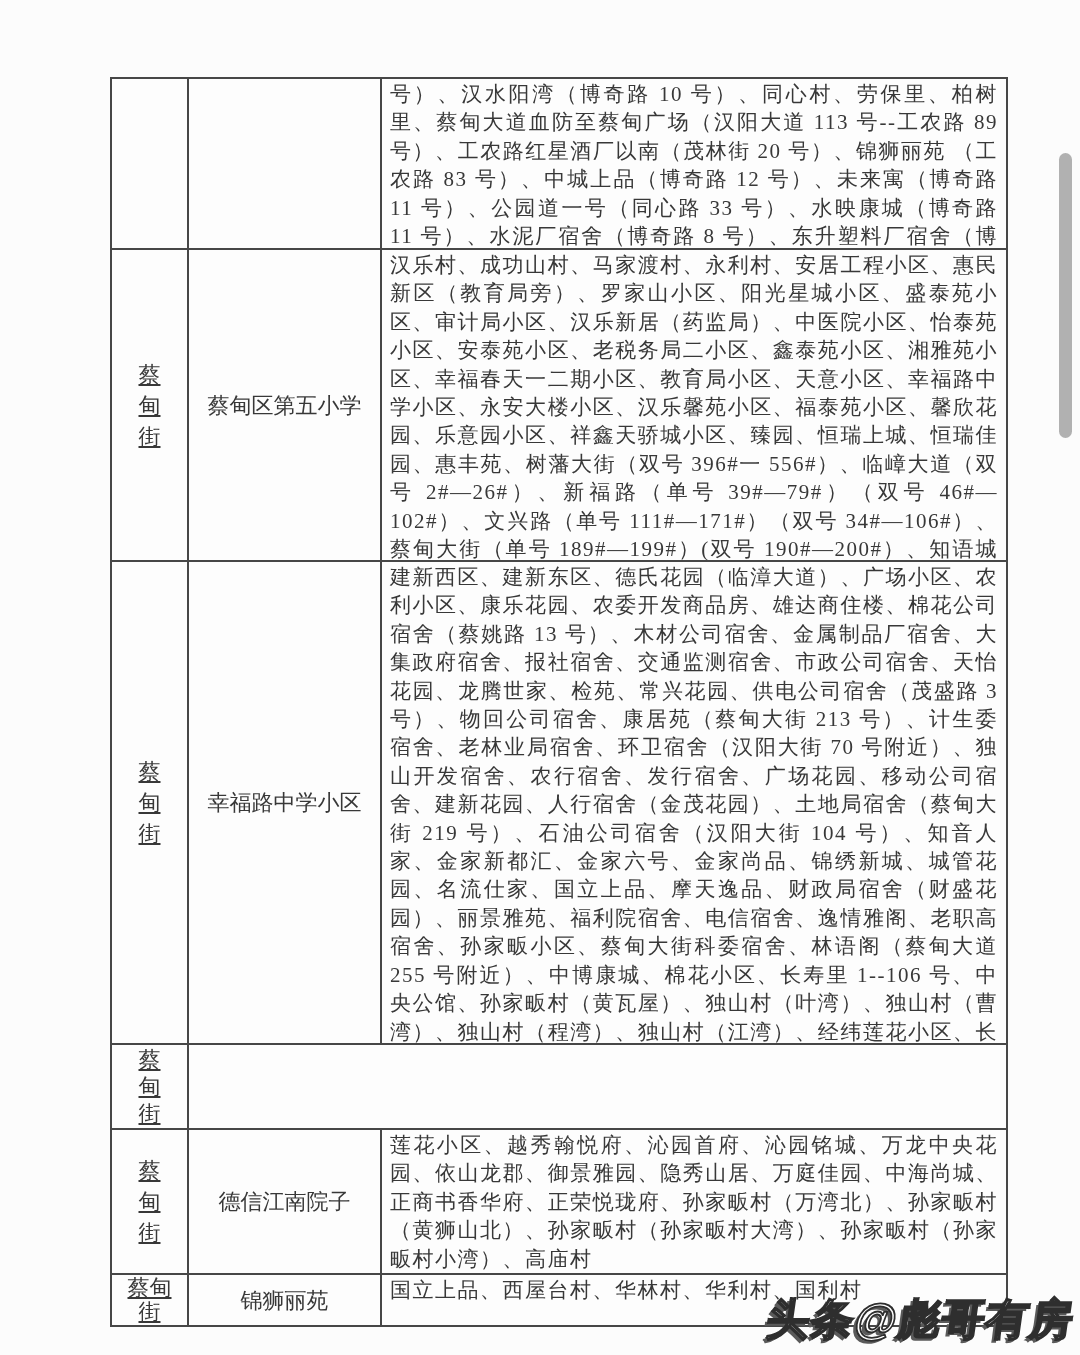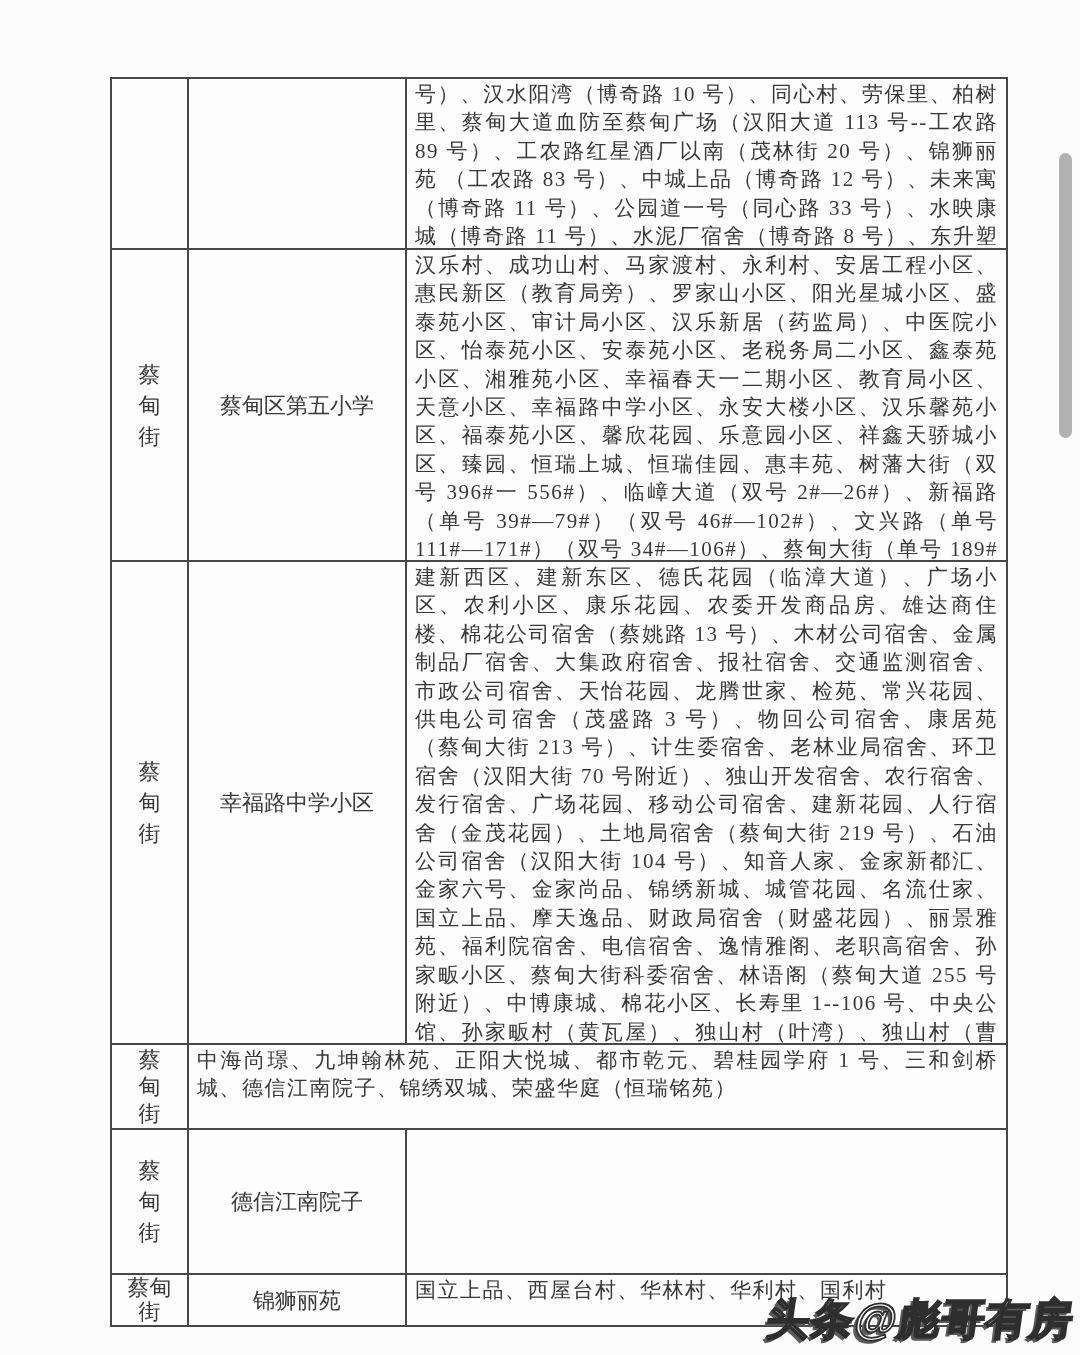--- a/index.html
+++ b/index.html
@@ -43,32 +43,33 @@
     box-sizing: border-box;
     overflow: hidden;
   }
   .street {
     width: 77px;
     border-right: 2px solid #474747;
     display: flex;
     align-items: center;
     justify-content: center;
     font-size: 22px;
+    text-decoration: underline;
   }
   .vtext {
     display: block;
     width: 26px;
     text-align: center;
     word-break: break-all;
     line-height: 31px;
   }
   .row:nth-child(4) .vtext { line-height: 27px; }
   .row:nth-child(6) .vtext { width: 50px; line-height: 24px; }
   .school {
-    width: 218px;
+    width: 193px;
     border-right: 2px solid #474747;
     display: flex;
     align-items: center;
     justify-content: center;
     font-size: 22px;
     text-align: center;
   }
   .school-text {
     display: block;
     max-width: 162px;
@@ -148,31 +149,31 @@
     </div>
     <div class="cell areas">
       <span class="areas-text">建新西区、建新东区、德氏花园（临漳大道）、广场小区、农利小区、康乐花园、农委开发商品房、雄达商住楼、棉花公司宿舍（蔡姚路 13 号）、木材公司宿舍、金属制品厂宿舍、大集政府宿舍、报社宿舍、交通监测宿舍、市政公司宿舍、天怡花园、龙腾世家、检苑、常兴花园、供电公司宿舍（茂盛路 3 号）、物回公司宿舍、康居苑（蔡甸大街 213 号）、计生委宿舍、老林业局宿舍、环卫宿舍（汉阳大街 70 号附近）、独山开发宿舍、农行宿舍、发行宿舍、广场花园、移动公司宿舍、建新花园、人行宿舍（金茂花园）、土地局宿舍（蔡甸大街 219 号）、石油公司宿舍（汉阳大街 104 号）、知音人家、金家新都汇、金家六号、金家尚品、锦绣新城、城管花园、名流仕家、国立上品、摩天逸品、财政局宿舍（财盛花园）、丽景雅苑、福利院宿舍、电信宿舍、逸情雅阁、老职高宿舍、孙家畈小区、蔡甸大街科委宿舍、林语阁（蔡甸大道 255 号附近）、中博康城、棉花小区、长寿里 1--106 号、中央公馆、孙家畈村（黄瓦屋）、独山村（叶湾）、独山村（曹湾）、独山村（程湾）、独山村（江湾）、经纬莲花小区、长福里</span>
     </div>
   </div>
 
   <div class="row">
     <div class="cell street">
       <span class="vtext">蔡甸街</span>
     </div>
-    <div class="cell areas">
-      <span class="areas-text">中海尚璟、九坤翰林苑、正阳大悦城、都市乾元、碧桂园学府 1 号、三和剑桥城、德信江南院子、锦绣双城、荣盛华庭（恒瑞铭苑）</span>
-    </div>
   </div>
 
   <div class="row">
     <div class="cell street">
       <span class="vtext">蔡甸街</span>
     </div>
     <div class="cell school">
       <span class="school-text">德信江南院子</span>
+    </div>
+    <div class="cell areas">
+      <span class="areas-text">莲花小区、越秀翰悦府、沁园首府、沁园铭城、万龙中央花园、依山龙郡、御景雅园、隐秀山居、万庭佳园、中海尚城、正商书香华府、正荣悦珑府、孙家畈村（万湾北）、孙家畈村（黄狮山北）、孙家畈村（孙家畈村大湾）、孙家畈村（孙家畈村小湾）、高庙村</span>
     </div>
   </div>
 
   <div class="row">
     <div class="cell street">
       <span class="vtext">蔡甸街</span>
     </div>
     <div class="cell school">
       <span class="school-text">锦狮丽苑</span>
     </div>

